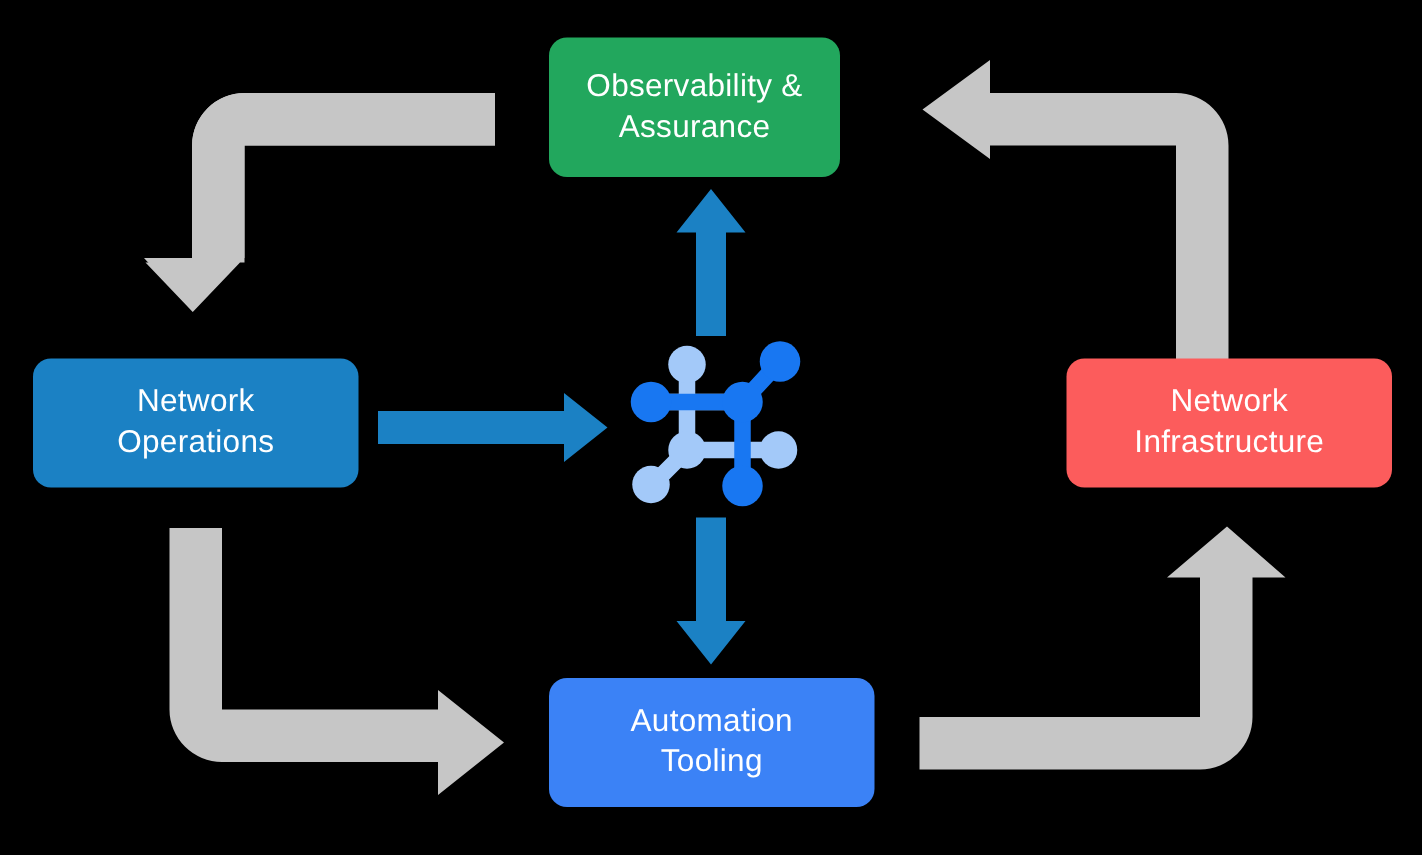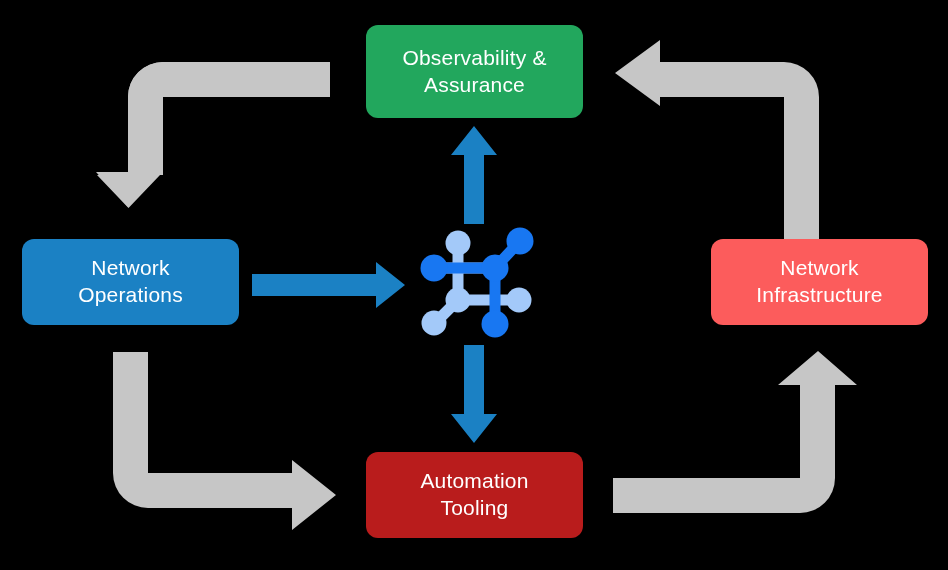--- a/index.html
+++ b/index.html
@@ -39,24 +39,24 @@
     font-weight: 400;
     letter-spacing: 0.2px;
     font-family: "Liberation Sans", sans-serif;
     box-sizing: border-box;
     padding: 4px 10px;
   }
   .node-label {
     white-space: pre-line;
     display: block;
   }
-  #box-observability { left: 366px; top: 25px;  width: 217px; height: 93px; background: #22A75D; }
+  #box-observability { left: 366px; top: 25px;  width: 194px; height: 93px; background: #22A75D; }
   #box-operations    { left: 22px;  top: 239px; width: 217px; height: 86px; background: #1B81C4; }
   #box-infrastructure{ left: 711px; top: 239px; width: 217px; height: 86px; background: #FC5C5C; }
-  #box-automation    { left: 366px; top: 452px; width: 217px; height: 86px; background: #b91c1c; }
+  #box-automation    { left: 366px; top: 452px; width: 217px; height: 86px; background: #3b82f6; }
 </style>
 </head>
 <body>
 
 <div id="diagram-root">
 
   <svg class="layer" viewBox="0 0 948 570">
 
     <path fill="#C6C6C6" d="M 330 62
              L 163 62

